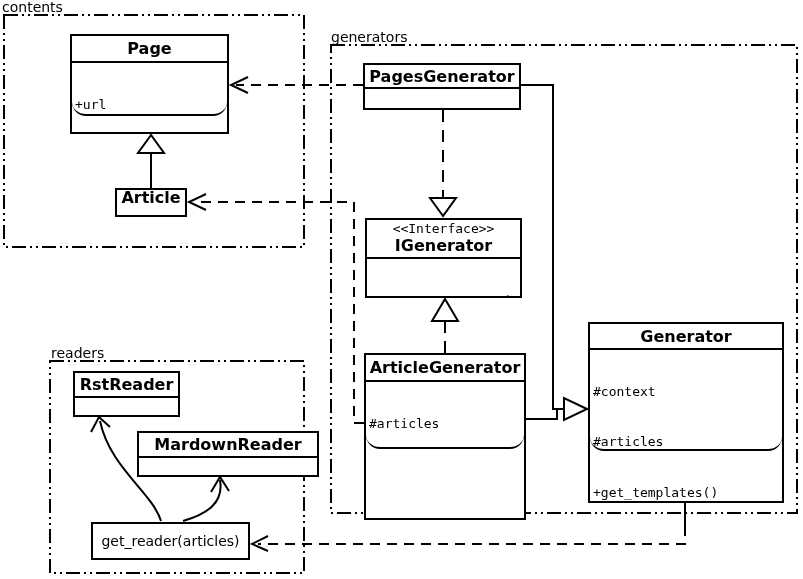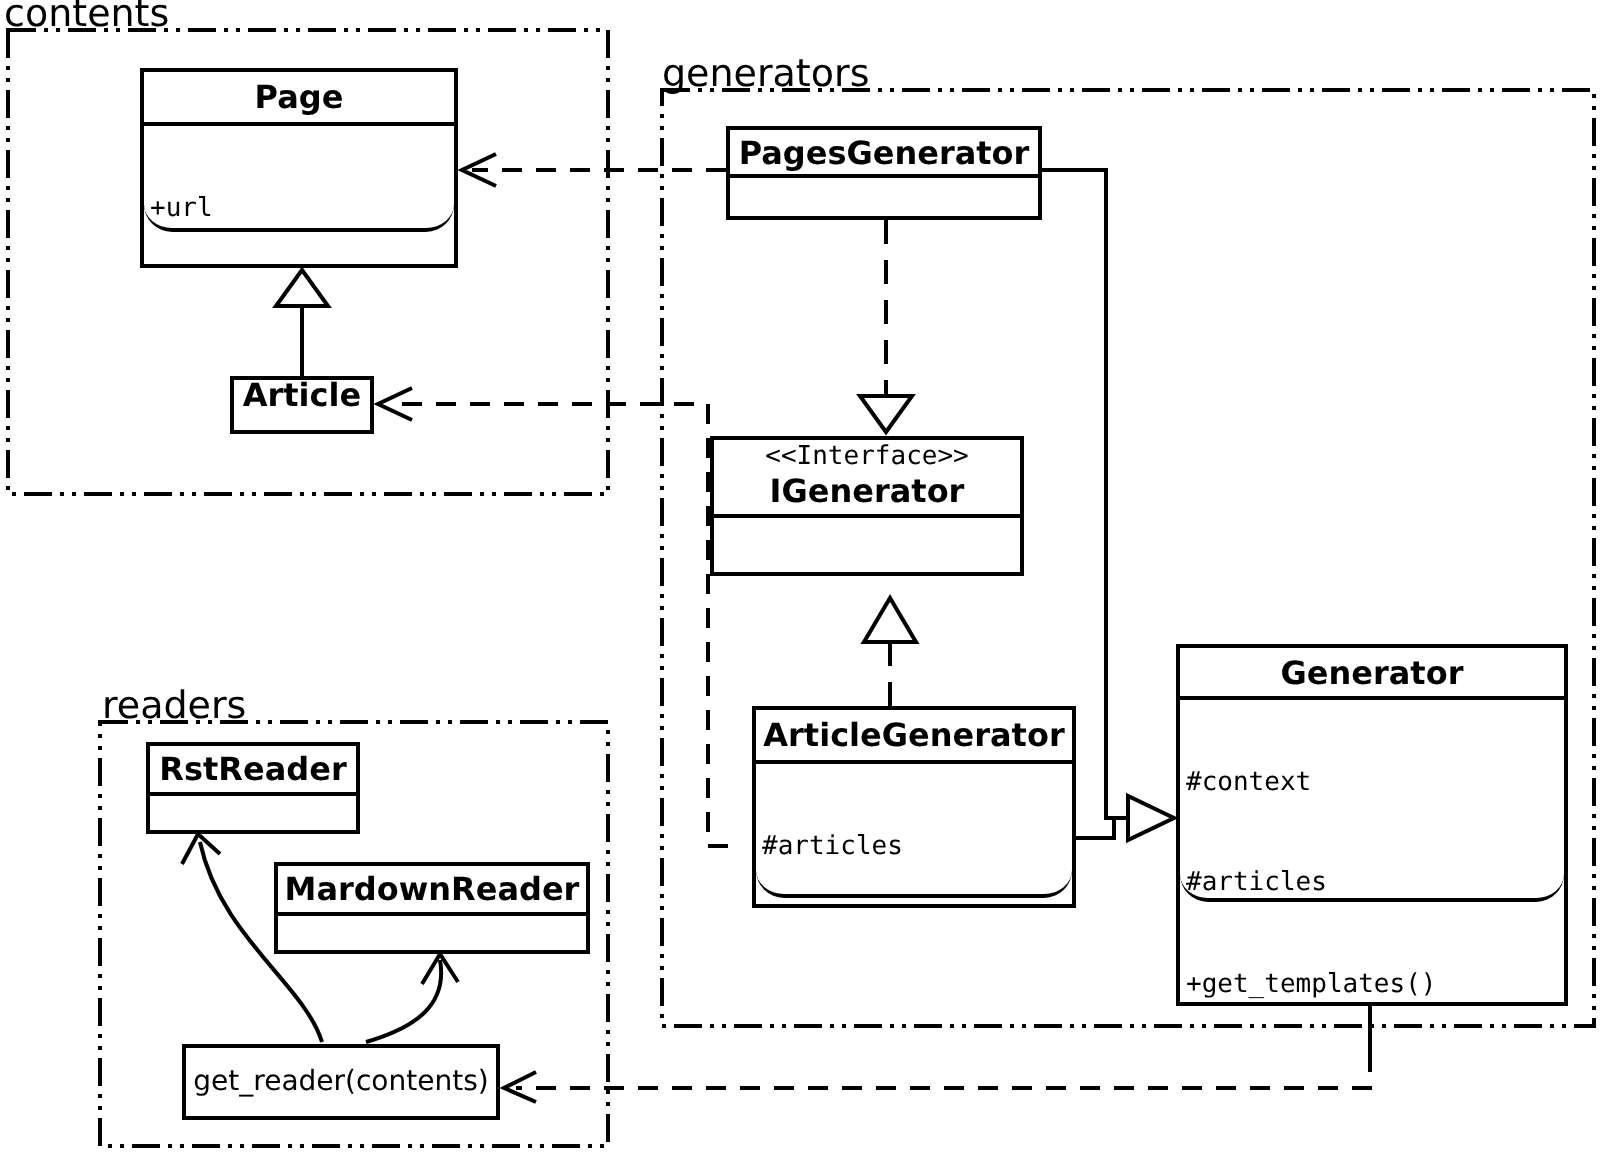--- a/index.html
+++ b/index.html
@@ -9,21 +9,21 @@
     font-family:"DejaVu Sans",sans-serif;
   }
   #connector-layer{position:absolute;left:0;top:0;z-index:1}
   #connector-layer line,#connector-layer path,#connector-layer polyline{
     stroke:#000;stroke-width:2;fill:none;
   }
   #connector-layer .tri{fill:#fff;stroke:#000;stroke-width:2}
   #connector-layer .dash{stroke-dasharray:10 7}
   #connector-layer .dashr{stroke-dasharray:12 8}
   #connector-layer .pkg{fill:none;stroke:#000;stroke-width:2;stroke-dasharray:14 4 2 4 2 4}
-  .pkg-label{position:absolute;z-index:3;font-size:19px;line-height:15px;white-space:nowrap}
+  .pkg-label{position:absolute;z-index:3;font-size:14px;line-height:15px;white-space:nowrap}
   .cls{
     position:absolute;z-index:2;background:#fff;border:2px solid #000;
     box-sizing:border-box;display:flex;flex-direction:column;
   }
   .cls-title{
     font-weight:bold;font-size:16px;text-align:right;
     border-bottom:2px solid #000;box-sizing:border-box;flex:0 0 auto;
     display:flex;flex-direction:column;align-items:center;justify-content:center;
     overflow:hidden;white-space:nowrap;
   }
@@ -100,32 +100,32 @@
   <div class="cls-title grow" style="height:15px">Article</div>
 </div>
 
 <div class="cls" style="left:363px;top:63px;width:158px;height:47px">
   <div class="cls-title" style="height:24px">PagesGenerator</div>
   <div class="cls-sec grow">
     
   </div>
 </div>
 
-<div class="cls" style="left:355px;top:218px;width:157px;height:70px">
+<div class="cls" style="left:365px;top:218px;width:157px;height:80px">
   <div class="cls-title" style="height:39px">
     <div class="stereotype">&lt;&lt;Interface&gt;&gt;</div>
     <div class="title-name">IGenerator</div>
   </div>
   <div class="cls-sec grow">
     <div>+generate_context()</div>
     
   </div>
 </div>
 
-<div class="cls" style="left:376px;top:353px;width:162px;height:101px">
+<div class="cls" style="left:364px;top:353px;width:162px;height:167px">
   <div class="cls-title" style="height:27px">ArticleGenerator</div>
   <div class="cls-sec" style="height:67px">
     <div>#articles</div>
     
     
     
   </div>
   <div class="cls-sec grow">
     
     
@@ -149,22 +149,22 @@
   </div>
 </div>
 
 <div class="cls" style="left:73px;top:371px;width:107px;height:46px">
   <div class="cls-title" style="height:25px">RstReader</div>
   <div class="cls-sec grow">
     
   </div>
 </div>
 
-<div class="cls" style="left:137px;top:431px;width:158px;height:46px">
+<div class="cls" style="left:137px;top:431px;width:182px;height:46px">
   <div class="cls-title" style="height:25px">MardownReader</div>
   <div class="cls-sec grow">
     
   </div>
 </div>
 
 <div class="cls plainbox" style="left:91px;top:522px;width:159px;height:38px">
-  <div>get_reader(contents)</div>
+  <div>get_reader(articles)</div>
 </div>
 
 </body></html>

